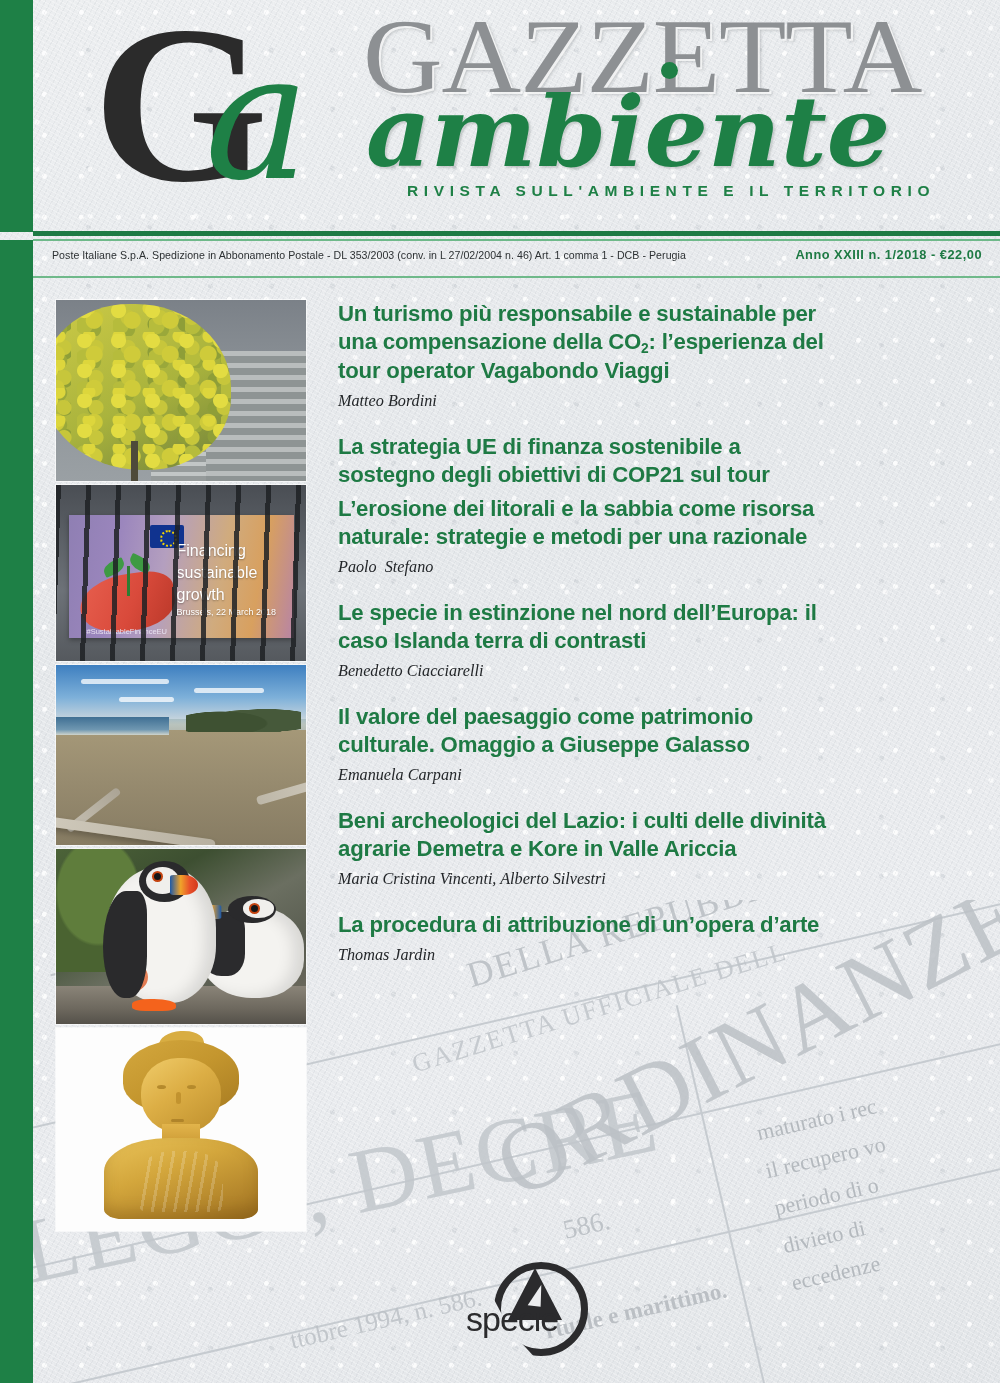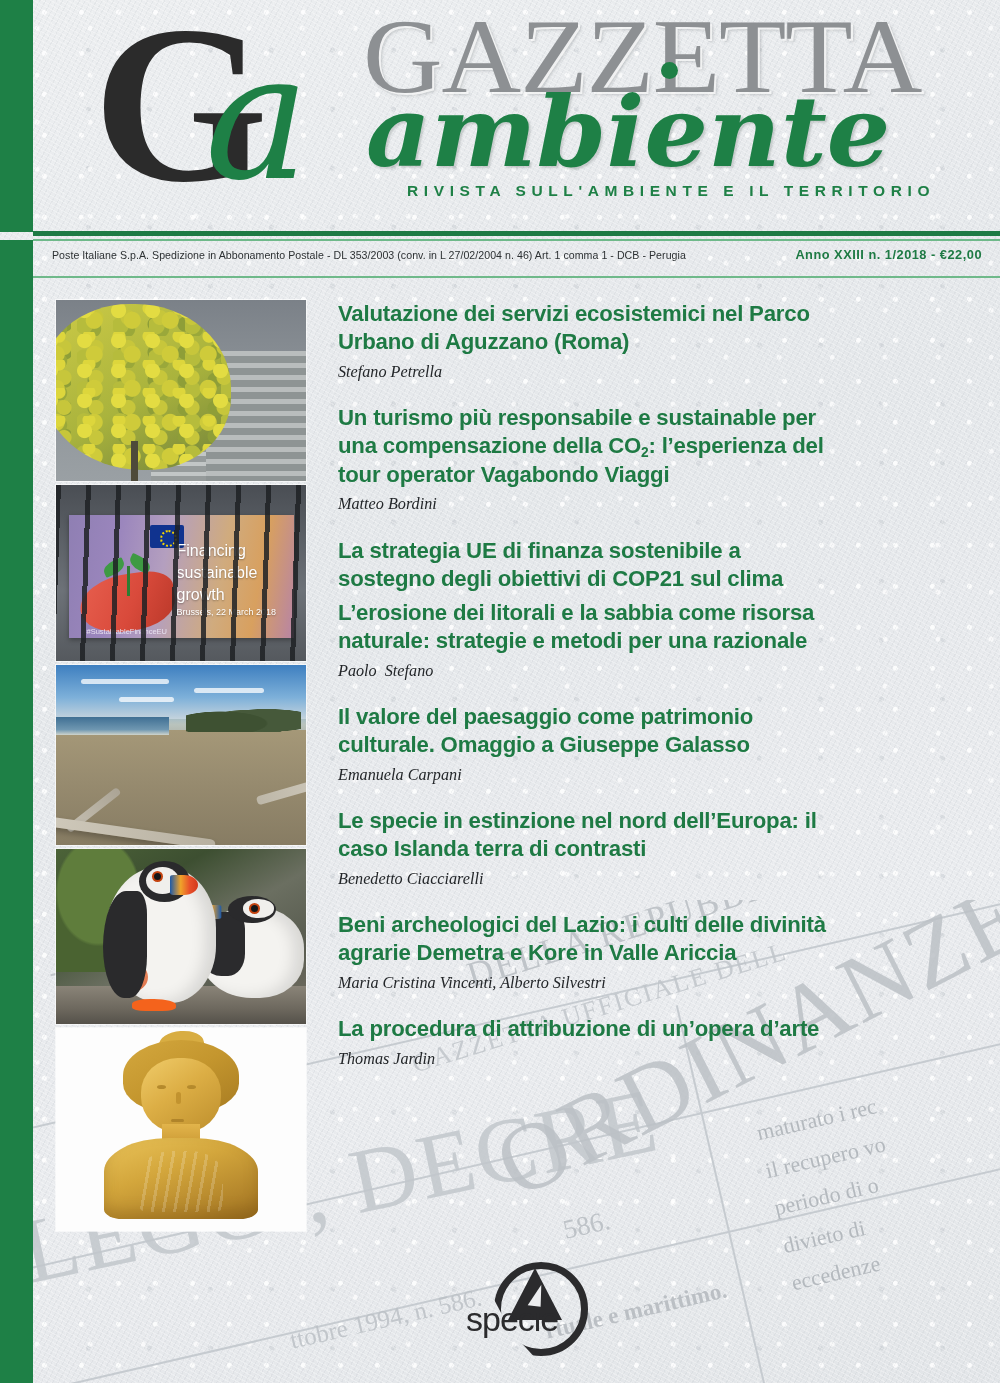--- a/index.html
+++ b/index.html
@@ -479,66 +479,59 @@
           <div class="torso"></div>
           <div class="drape"></div>
         </div>
       </div>
     </div>
 
   </div>
 
   <div class="articles">
 
-    <div class="art">
-      <h2 class="art-title">
-        <span>Valutazione dei servizi ecosistemici nel Parco</span><br>
-        <span>Urbano di Aguzzano (Roma)</span>
-      </h2>
-      <p class="art-author">Stefano Petrella</p>
-    </div>
 
     <div class="art">
       <h2 class="art-title">
         <span>Un turismo più responsabile e sustainable per</span><br>
         <span>una compensazione della CO</span><sub>2</sub><span>: l’esperienza del</span><br>
         <span>tour operator Vagabondo Viaggi</span>
       </h2>
       <p class="art-author">Matteo Bordini</p>
     </div>
 
     <div class="art">
       <h2 class="art-title">
         <span>La strategia UE di finanza sostenibile a</span><br>
-        <span>sostegno degli obiettivi di COP21 sul clima</span>
+        <span>sostegno degli obiettivi di COP21 sul tour</span>
       </h2>
     </div>
 
     <div class="art">
       <h2 class="art-title">
         <span>L’erosione dei litorali e la sabbia come risorsa</span><br>
         <span>naturale: strategie e metodi per una razionale</span><br>
       </h2>
       <p class="art-author">Paolo  Stefano</p>
     </div>
 
     <div class="art">
       <h2 class="art-title">
+        <span>Le specie in estinzione nel nord dell’Europa: il</span><br>
+        <span>caso Islanda terra di contrasti</span>
+      </h2>
+      <p class="art-author">Benedetto Ciacciarelli</p>
+    </div>
+
+    <div class="art">
+      <h2 class="art-title">
         <span>Il valore del paesaggio come patrimonio</span><br>
         <span>culturale. Omaggio a Giuseppe Galasso</span>
       </h2>
       <p class="art-author">Emanuela Carpani</p>
-    </div>
-
-    <div class="art">
-      <h2 class="art-title">
-        <span>Le specie in estinzione nel nord dell’Europa: il</span><br>
-        <span>caso Islanda terra di contrasti</span>
-      </h2>
-      <p class="art-author">Benedetto Ciacciarelli</p>
     </div>
 
     <div class="art">
       <h2 class="art-title">
         <span>Beni archeologici del Lazio: i culti delle divinità</span><br>
         <span>agrarie Demetra e Kore in Valle Ariccia</span>
       </h2>
       <p class="art-author">Maria Cristina Vincenti, Alberto Silvestri</p>
     </div>
 

